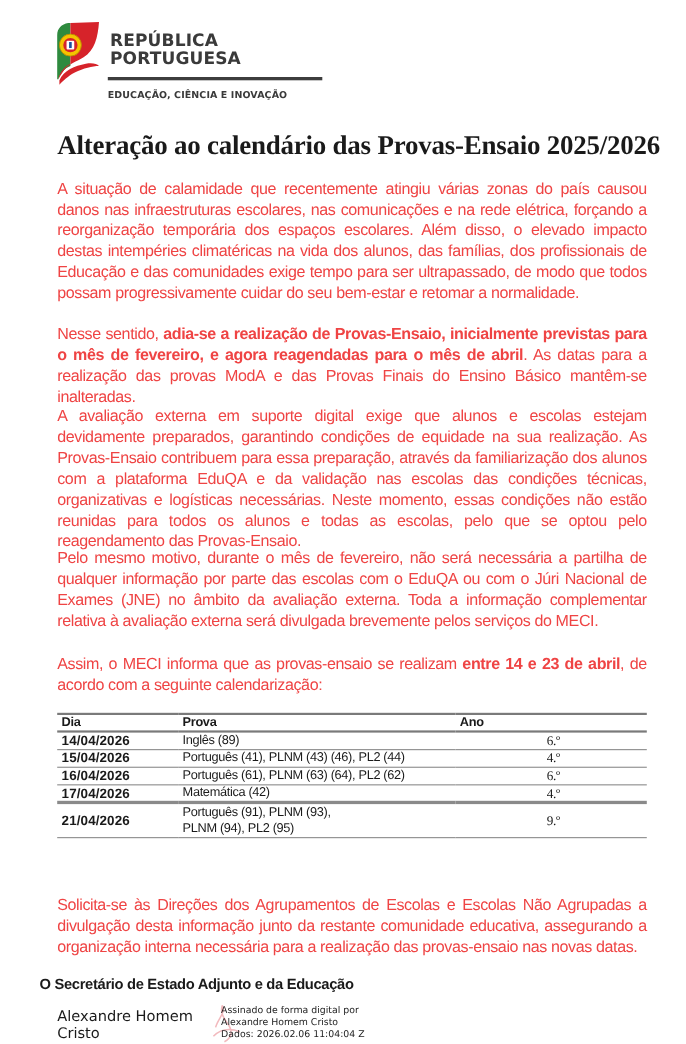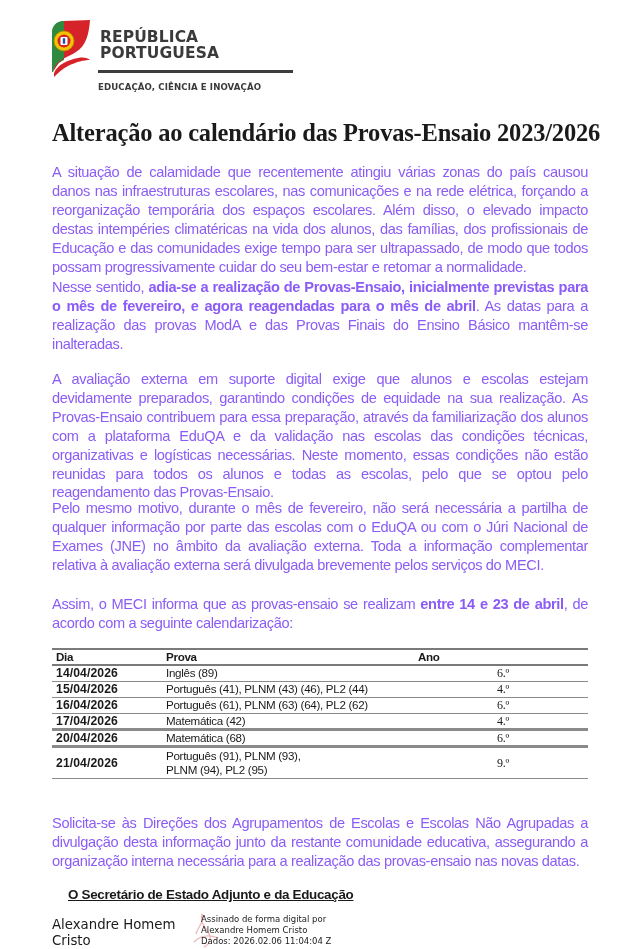--- a/index.html
+++ b/index.html
@@ -10,44 +10,44 @@
     .header { position: absolute; left: 50px; top: 20px; width: 200px; height: 80px; }
     .logo-mark { position: absolute; left: 0; top: 0; width: 42px; height: 58px; }
     .brand { position: absolute; left: 50px; top: 9px; font-family: "DejaVu Sans", sans-serif; font-weight: bold; color: #3a3a3a; font-size: 15.5px; line-height: 16px; letter-spacing: 0.1px; }
     .brand-rule { position: absolute; left: 48px; top: 50px; width: 195px; height: 3px; background: #3d3d3d; }
     .ministry { position: absolute; left: 48px; top: 62px; font-family: "DejaVu Sans", sans-serif; font-size: 8.6px; font-weight: bold; color: #3a3a3a; letter-spacing: 0.1px; white-space: nowrap; }
 
     
     .title { position: absolute; left: 52px; top: 119px; font-family: "Liberation Serif", "DejaVu Serif", serif; font-size: 24.5px; color: #1a1a1a; white-space: nowrap; letter-spacing: -0.2px; }
 
     
-    .para { position: absolute; left: 52px; width: 536px; font-family: "Liberation Sans", sans-serif; font-size: 14.6px; line-height: 18.9px; text-align: justify; color: #8b5cf6; letter-spacing: -0.35px; }
+    .para { position: absolute; left: 52px; width: 536px; font-family: "Liberation Sans", sans-serif; font-size: 14.6px; line-height: 18.9px; text-align: justify; color: #ef4444; letter-spacing: -0.35px; }
     .para b { font-weight: bold; }
     .p1 { top: 163px; }
-    .p2 { top: 278px; }
+    .p2 { top: 295px; }
     .p3 { top: 370px; }
     .p4 { top: 499px; }
     .p5 { top: 595px; }
     .p6 { top: 814px; }
 
     
     .sched { position: absolute; left: 52px; top: 648px; width: 536px; border-collapse: collapse; font-family: "Liberation Sans", sans-serif; font-size: 11.6px; letter-spacing: -0.3px; }
     .sched th, .sched td { text-align: left; vertical-align: middle; padding: 0 0 0 4px; line-height: 14px; margin-top: 35px; }
     .sched thead tr { border-top: 2.5px solid #7a7a7a; border-bottom: 2.5px solid #7a7a7a; }
     .sched thead th { font-weight: bold; height: 16px; }
     .sched tbody tr { border-bottom: 1.3px solid #8a8a8a; }
     .sched tbody tr.thick { border-bottom: 3px solid #8a8a8a; }
     .sched td { height: 16px; }
     .sched td.day { font-weight: bold; width: 110px; font-size: 12.2px; letter-spacing: 0.1px; }
     .sched td.prova { width: 252px; }
     .sched td.ano { font-family: Liberation Serif, serif; font-size: 12px; text-align: center; }
     .sched tr.tall td { height: 32px; }
 
     
-    .signer-title { position: absolute; left: 68px; top: 887px; font-size: 13.4px; font-weight: bold; letter-spacing: -0.3px; color: #1a1a1a; white-space: nowrap; text-decoration: underline; }
+    .signer-title { position: absolute; left: 36px; top: 887px; font-size: 13.4px; font-weight: bold; letter-spacing: -0.3px; color: #1a1a1a; white-space: nowrap; }
     .signer-name { position: absolute; left: 52px; top: 917px; font-family: "DejaVu Sans", sans-serif; font-size: 13.3px; line-height: 16px; color: #1a1a1a; width: 130px; }
     .sig-mark { position: absolute; left: 188px; top: 912px; width: 34px; height: 37px; }
     .sig-info { position: absolute; left: 201px; top: 914px; font-family: "DejaVu Sans", sans-serif; font-size: 8.5px; line-height: 11px; color: #222; white-space: nowrap; }
   </style>
 </head>
 <body>
 
 <div class="header">
   <svg class="logo-mark" viewBox="0 0 42 58">
     <path d="M2 12 C2 6 6 2 12 1 L14 1 L14 40 C9 42 5 46 3 52 L2 52 Z" fill="#2e8a3e"></path>
@@ -59,21 +59,21 @@
     <rect x="12.8" y="18.2" width="2.4" height="5.5" fill="#1b4fa0"></rect>
   </svg>
   <div class="brand">
     <div>REPÚBLICA</div>
     <div>PORTUGUESA</div>
   </div>
   <div class="brand-rule"></div>
   <div class="ministry">EDUCAÇÃO, CIÊNCIA E INOVAÇÃO</div>
 </div>
 
-<h1 class="title">Alteração ao calendário das Provas-Ensaio 2023/2026</h1>
+<h1 class="title">Alteração ao calendário das Provas-Ensaio 2025/2026</h1>
 
 <p class="para p1">A situação de calamidade que recentemente atingiu várias zonas do país causou danos nas infraestruturas escolares, nas comunicações e na rede elétrica, forçando a reorganização temporária dos espaços escolares. Além disso, o elevado impacto destas intempéries climatéricas na vida dos alunos, das famílias, dos profissionais de Educação e das comunidades exige tempo para ser ultrapassado, de modo que todos possam progressivamente cuidar do seu bem-estar e retomar a normalidade.</p>
 
 <p class="para p2"><span>Nesse sentido, </span><b>adia-se a realização de Provas-Ensaio, inicialmente previstas para o mês de fevereiro, e agora reagendadas para o mês de abril</b><span>. As datas para a realização das provas ModA e das Provas Finais do Ensino Básico mantêm-se inalteradas.</span></p>
 
 <p class="para p3">A avaliação externa em suporte digital exige que alunos e escolas estejam devidamente preparados, garantindo condições de equidade na sua realização. As Provas-Ensaio contribuem para essa preparação, através da familiarização dos alunos com a plataforma EduQA e da validação nas escolas das condições técnicas, organizativas e logísticas necessárias. Neste momento, essas condições não estão reunidas para todos os alunos e todas as escolas, pelo que se optou pelo reagendamento das Provas-Ensaio.</p>
 
 <p class="para p4">Pelo mesmo motivo, durante o mês de fevereiro, não será necessária a partilha de qualquer informação por parte das escolas com o EduQA ou com o Júri Nacional de Exames (JNE) no âmbito da avaliação externa. Toda a informação complementar relativa à avaliação externa será divulgada brevemente pelos serviços do MECI.</p>
 
 <p class="para p5"><span>Assim, o MECI informa que as provas-ensaio se realizam </span><b>entre 14 e 23 de abril</b><span>, de acordo com a seguinte calendarização:</span></p>
@@ -100,25 +100,20 @@
     <tr>
       <td class="day">16/04/2026</td>
       <td class="prova">Português (61), PLNM (63) (64), PL2 (62)</td>
       <td class="ano">6.º</td>
     </tr>
     <tr class="thick">
       <td class="day">17/04/2026</td>
       <td class="prova">Matemática (42)</td>
       <td class="ano">4.º</td>
     </tr>
-    <tr class="thick">
-      <td class="day">20/04/2026</td>
-      <td class="prova">Matemática (68)</td>
-      <td class="ano">6.º</td>
-    </tr>
     <tr class="tall">
       <td class="day">21/04/2026</td>
       <td class="prova">
         <div>Português (91), PLNM (93),</div>
         <div>PLNM (94), PL2 (95)</div>
       </td>
       <td class="ano">9.º</td>
     </tr>
   </tbody>
 </table>

